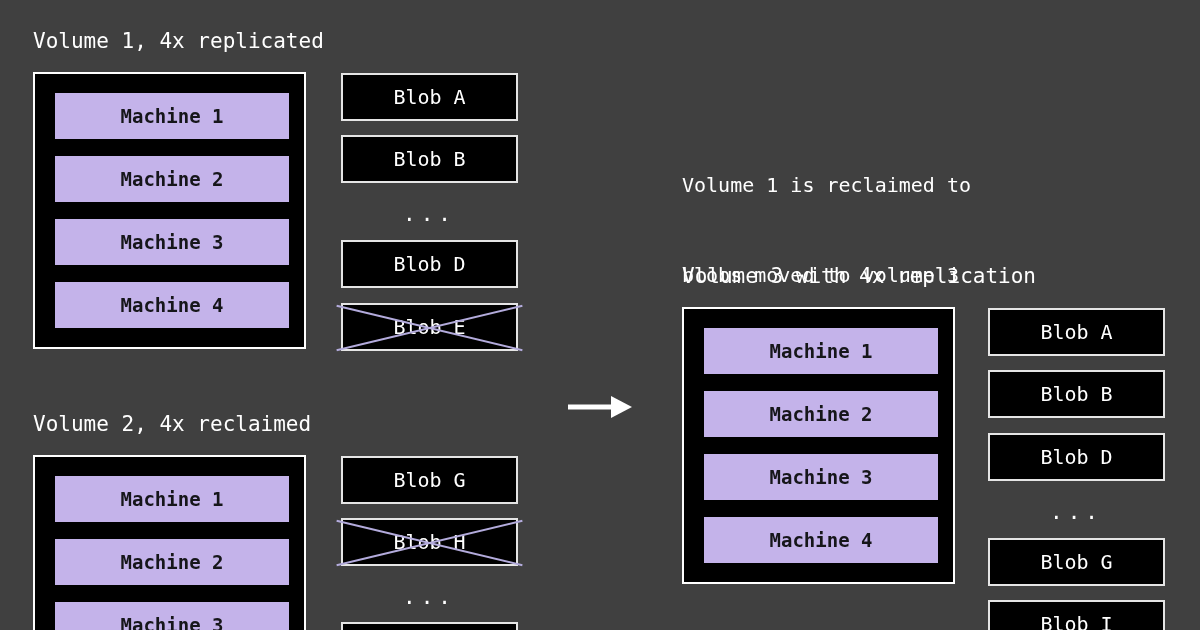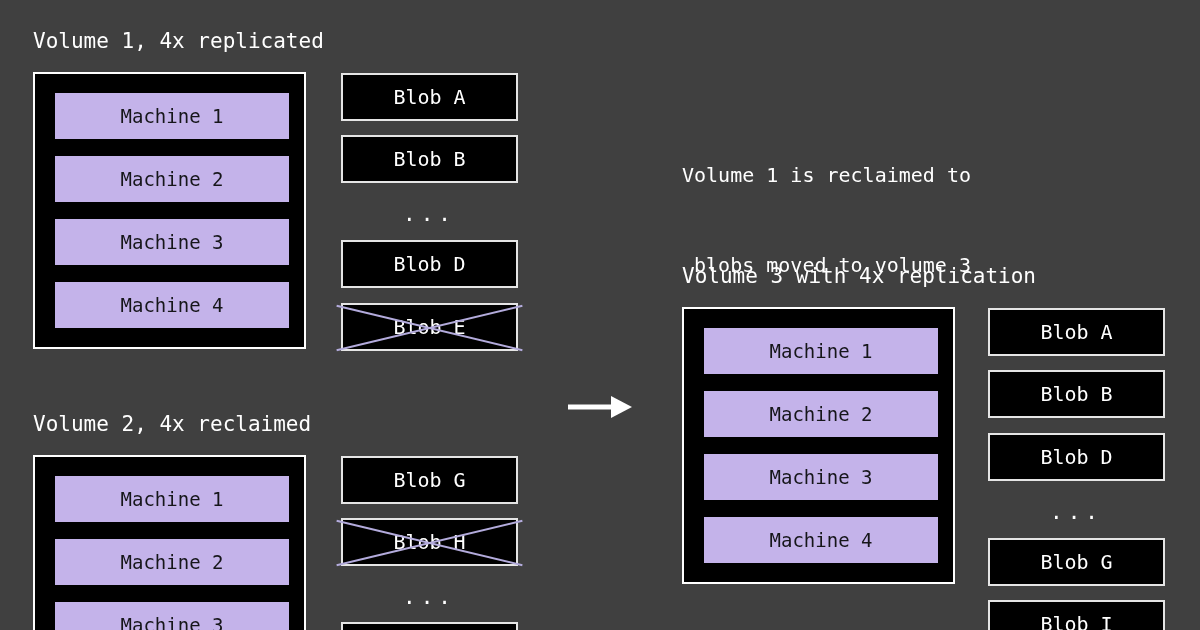--- a/index.html
+++ b/index.html
@@ -48,20 +48,21 @@
   .machine {
     position: absolute;
     box-sizing: border-box;
     background: #c4b3ea;
     color: #16161a;
     font-size: 19px;
     display: flex;
     align-items: center;
     justify-content: center;
     white-space: pre;
+    font-weight: bold;
   }
 
   
   .blob {
     position: absolute;
     box-sizing: border-box;
     border: 2px solid #e5e5e5;
     background: #000000;
     color: #ffffff;
     font-size: 20px;
@@ -162,21 +163,21 @@
   <div class="ellipsis" style="left:341px; top:585px; width:177px;">...</div>
   <div class="blob" style="left:341px; top:622px; width:177px; height:48px;">
     <span></span>
   </div>
 
   <svg class="arrow" style="left:566px; top:390px;" width="70" height="34" viewBox="0 0 70 34">
     <line x1="2" y1="17" x2="48" y2="17" stroke="#ffffff" stroke-width="5"></line>
     <polygon points="45,6 66,17 45,28" fill="#ffffff"></polygon>
   </svg>
 
-  <div class="paragraph" style="left:682px; top:100px;text-align:right;">
+  <div class="paragraph" style="left:682px; top:110px;">
     <div>Volume 1 is reclaimed to</div>
     <div>blobs moved to volume 3</div>
   </div>
 
   <div class="heading" style="left:682px; top:263px;">Volume 3 with 4x replication</div>
 
   <div class="volume-box" style="left:682px; top:307px; width:273px; height:277px;">
     <div class="machine" style="left:20px; top:19px; width:234px; height:46px;">
       <span>Machine 1</span>
     </div>

